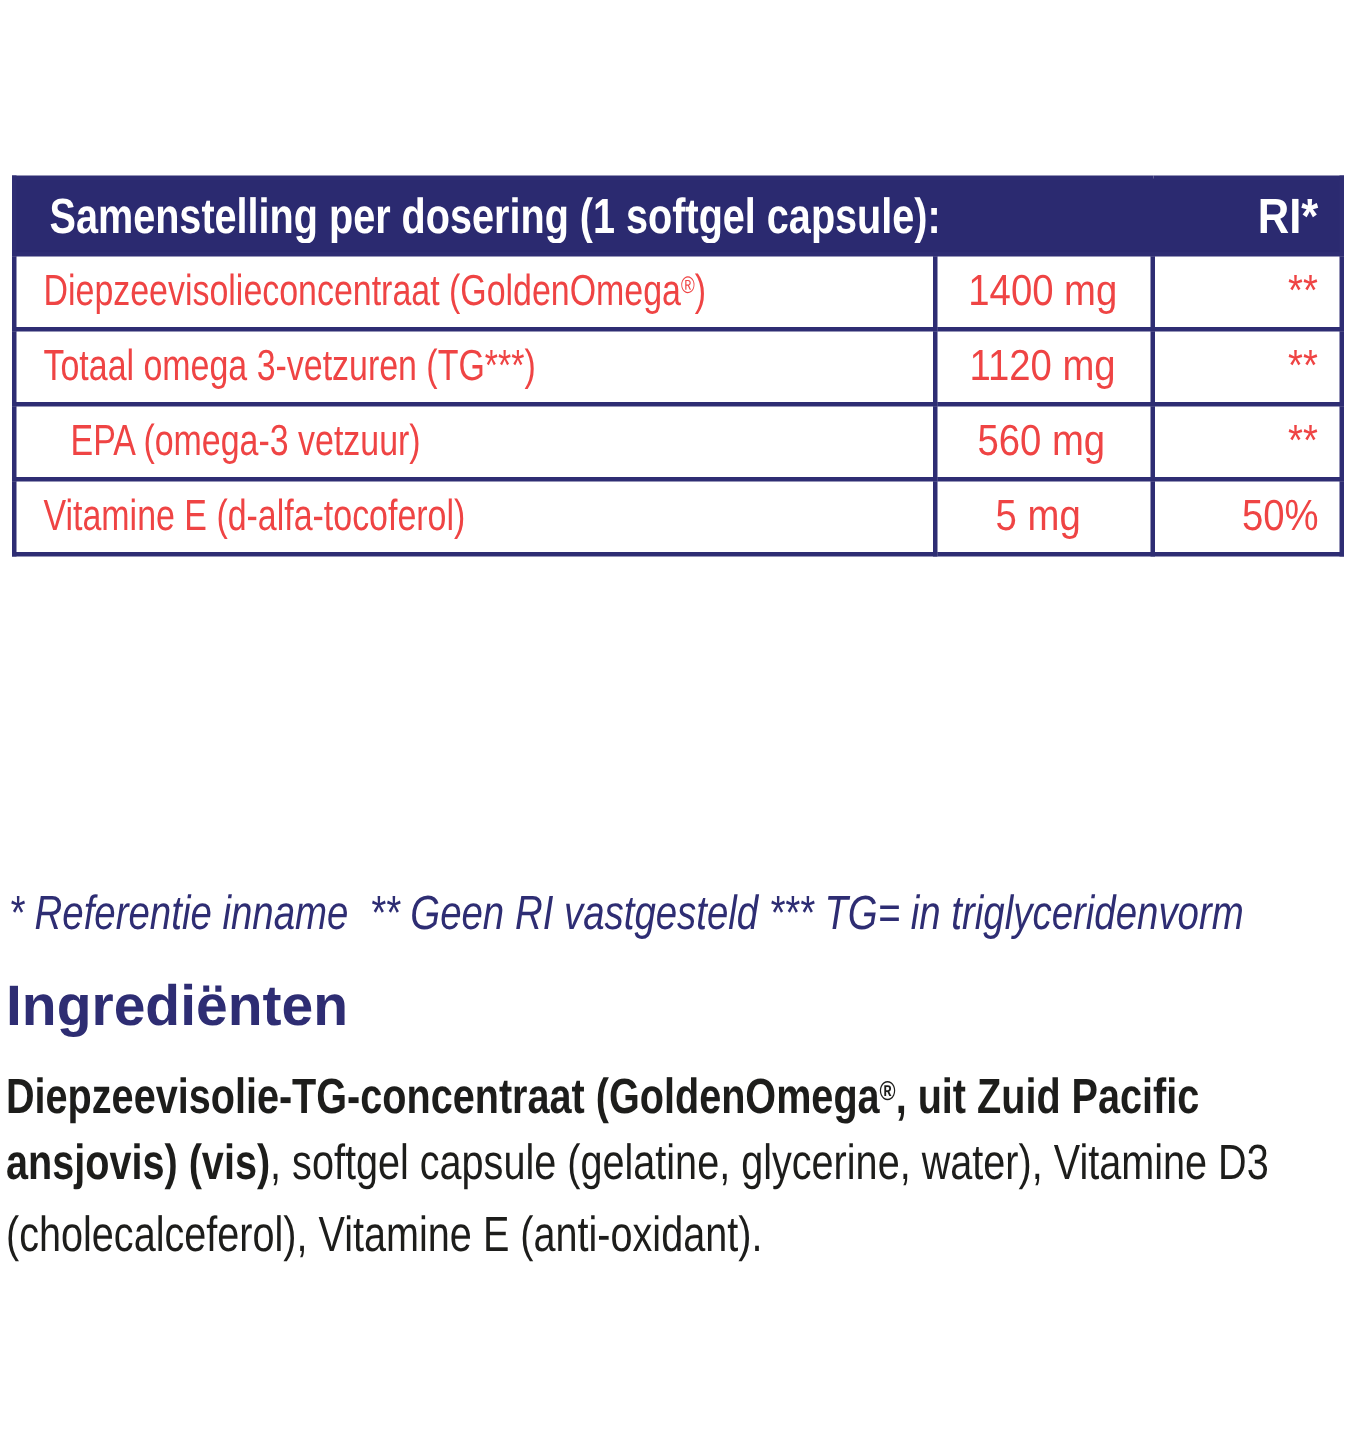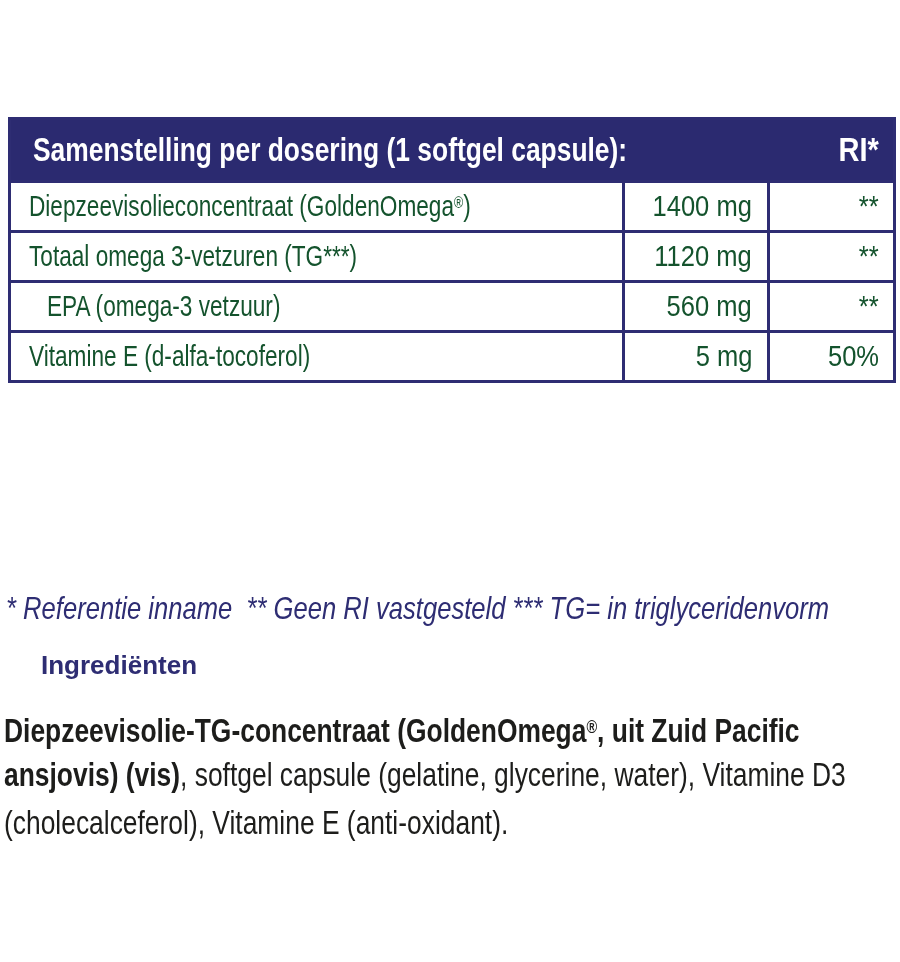--- a/index.html
+++ b/index.html
@@ -6,54 +6,54 @@
   html,body { width:900px; height:962px; background:#ffffff; }
   body { position:relative; font-family:"Liberation Sans", sans-serif; overflow:hidden; }
 
   
   .facts-table {
     position:absolute; left:8px; top:117px; width:885px;
     border-collapse:collapse; table-layout:fixed;
   }
   .facts-table th, .facts-table td { border:3px solid #2e2d73; }
   .facts-table th {
-    background:#2b2a70; height:63px; padding:0 14px 0 22px;
+    background:#2b2a70; height:51px; padding:0 14px 0 22px;
   }
   .hdr-flex { display:flex; justify-content:space-between; align-items:center; }
   .hdr-title {
     color:#ffffff; font-weight:bold; font-size:33px; white-space:pre;
     display:inline-block; transform:scaleX(0.80); transform-origin:0 50%;
   }
   .hdr-ri {
     color:#ffffff; font-weight:bold; font-size:33px; white-space:pre;
     display:inline-block; transform:scaleX(0.88); transform-origin:100% 50%;
   }
   .facts-table td {
     background:#ffffff; height:50px; vertical-align:middle;
-    color:#14532d; font-size:29px;
+    color:#ef4444; font-size:29px;
   }
   td.c-label { padding-left:18px; }
   tr.indent td.c-label { padding-left:36px; }
-  td.c-amt { text-align:right; padding-right:15px; }
+  td.c-amt { text-align:center; padding-right:15px; }
   td.c-ri  { text-align:right; padding-right:14px; }
   .cxl { display:inline-block; white-space:pre; transform:scaleX(0.78); transform-origin:0 50%; }
   .cxr { display:inline-block; white-space:pre; transform:scaleX(0.88); transform-origin:100% 50%; }
   .sup { font-size:0.55em; vertical-align:0.5em; }
 
   
   .footnote {
     position:absolute; left:6px; top:590px; color:#2e2d73;
     font-size:32px; font-style:italic;
   }
   .footnote .cxl { transform:scaleX(0.80); }
 
   
   .ingredients-heading {
     position:absolute; left:4px; top:650px;
-    color:#2e2d73; font-size:26px; font-weight:bold;margin-left:37px;
+    color:#2e2d73; font-size:38px; font-weight:bold;
   }
   .ingredients-text {
     position:absolute; left:4px; top:703px; color:#1d1d1b; font-size:33px;
   }
   .ing-line { height:48px; line-height:48px; }
   .ing-line .cxl { transform:scaleX(0.80); }
   .b { font-weight:bold; }
 </style>
 </head>
 <body>

